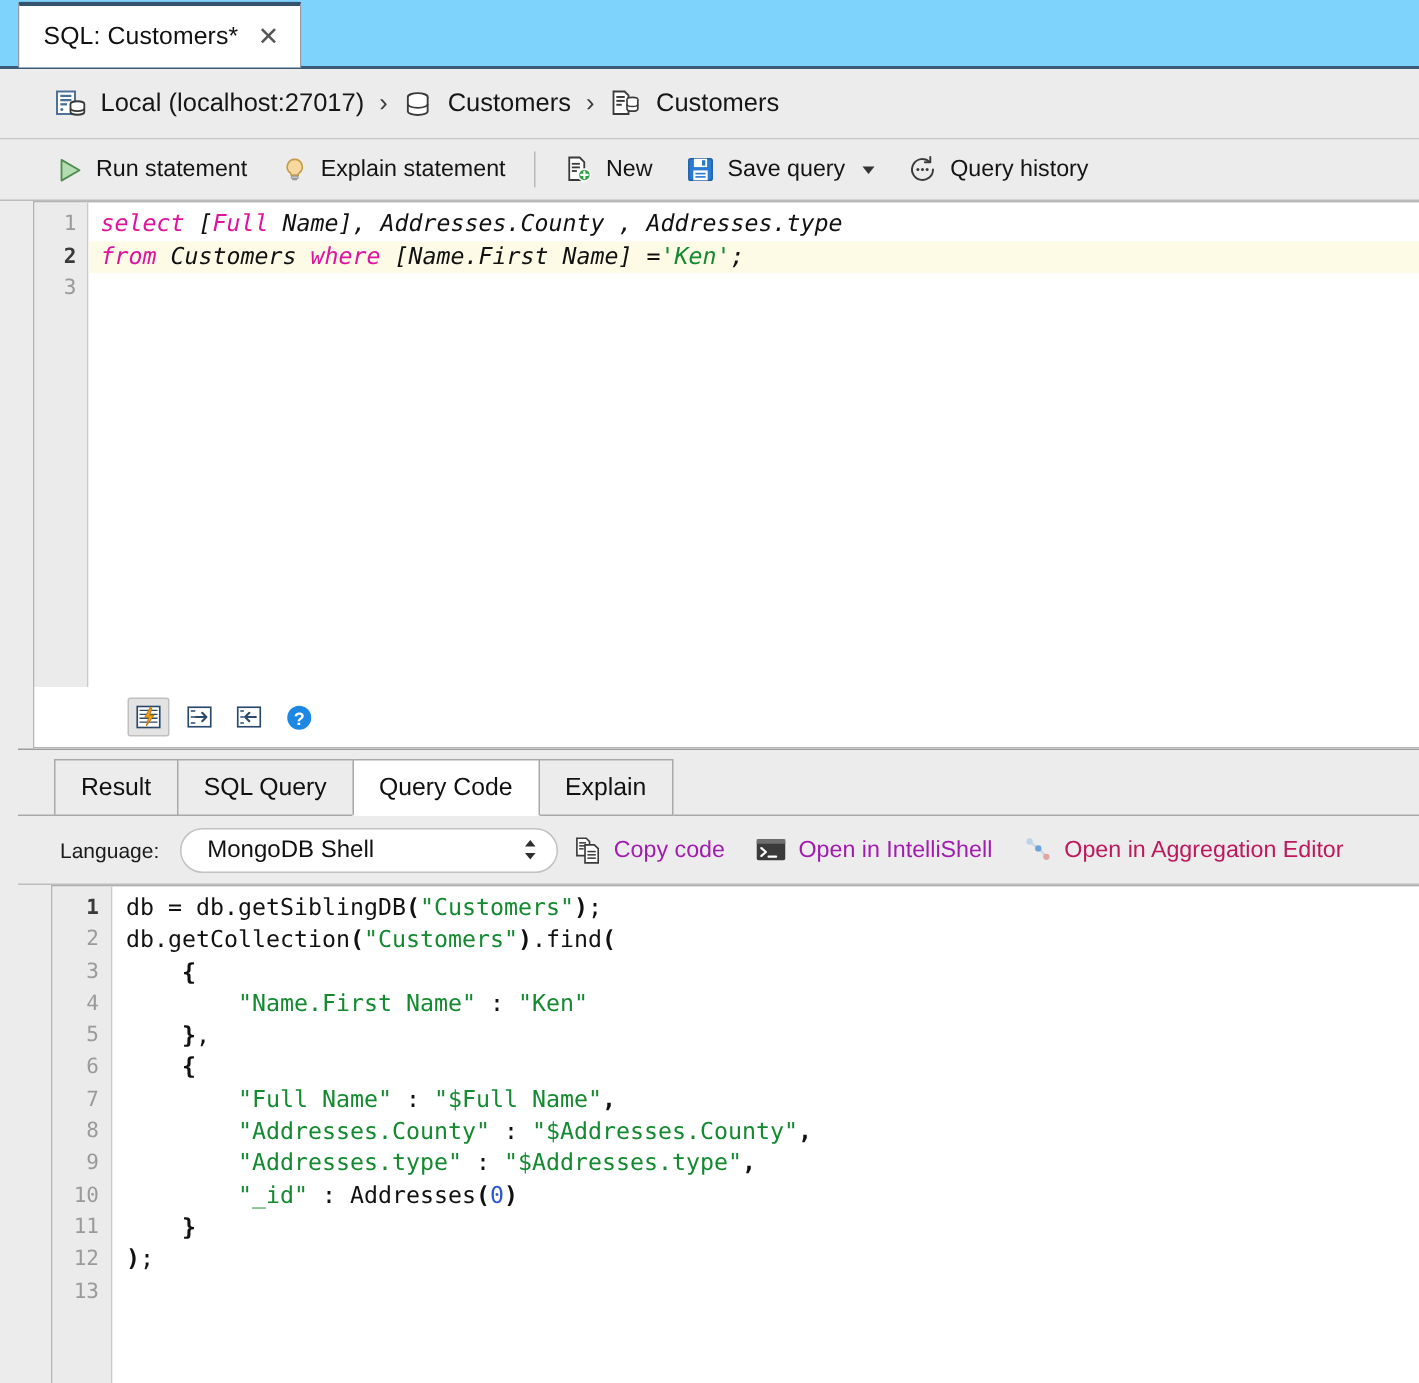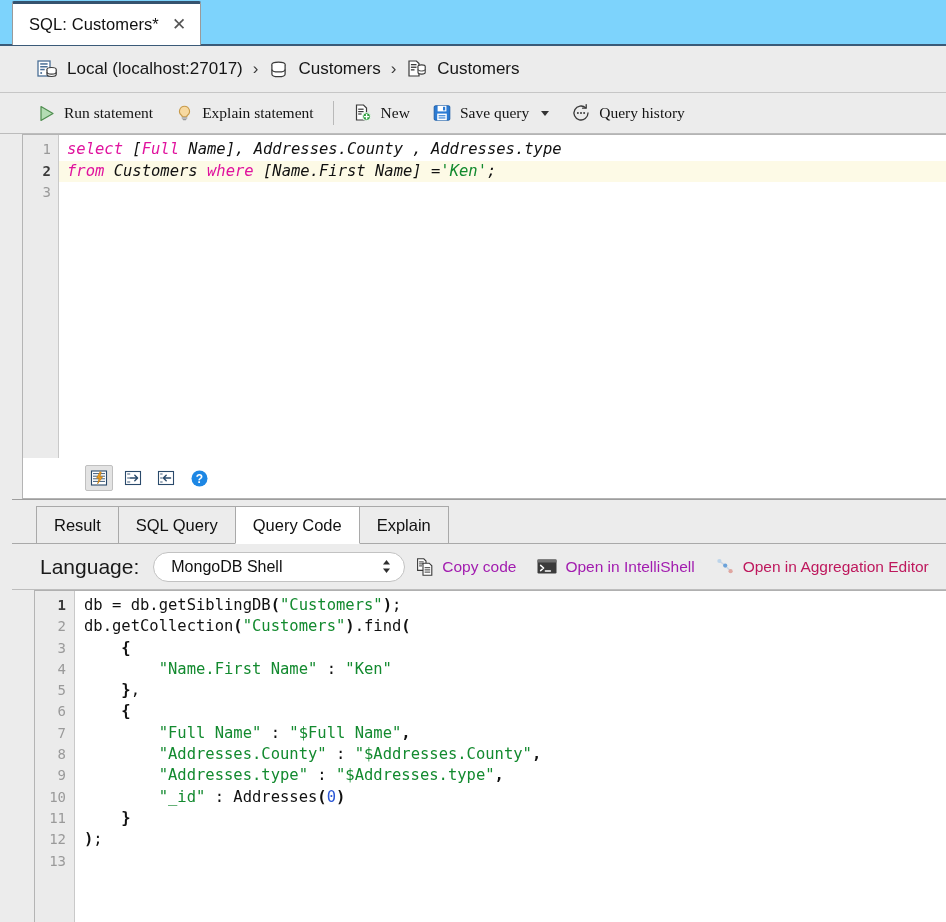--- a/index.html
+++ b/index.html
@@ -25,21 +25,21 @@
   .crumbbar{height:47px;background:#ececec;display:flex;align-items:center;padding-left:36px;box-sizing:border-box;
      border-bottom:1px solid #c6c6c6;flex:0 0 auto;}
   .crumb{display:flex;align-items:center;gap:9px;}
   .crumb .c-label{font-size:17px;color:#161616;white-space:nowrap;}
   .crumb-sep{margin:0 10px;color:#3b3b3b;font-size:17px;}
 
   
   .toolbar{height:41px;background:#ececec;display:flex;align-items:center;padding-left:26px;box-sizing:border-box;
      border-bottom:1px solid #bcbcbc;gap:0;flex:0 0 auto;}
   .tbtn{display:flex;align-items:center;gap:8px;padding:0 11px;height:30px;white-space:nowrap;cursor:pointer;border-radius:3px;}
-  .tbtn .tb-label{font-size:15.5px;color:#141414;font-family:Liberation Serif, serif;}
+  .tbtn .tb-label{font-size:15.5px;color:#141414;}
   .tb-div{width:1px;height:24px;background:#b9b9b9;margin:0 8px;}
   .caret{width:0;height:0;border-left:4.5px solid transparent;border-right:4.5px solid transparent;border-top:5.5px solid #333;margin-left:4px;}
 
   
   .editor-wrap{flex:0 0 auto;height:365px;background:#fff;border:1px solid #b4b4b4;border-left:none;border-right:none;
      margin:0 0 0 22px;position:relative;box-sizing:border-box;display:flex;flex-direction:column;}
   .editor-wrap{border-left:1px solid #b4b4b4;}
   .ed-body{flex:1 1 auto;display:flex;overflow:hidden;position:relative;}
   .gutter{width:36px;flex:0 0 36px;background:#ebebeb;border-right:1px solid #c9c9c9;box-sizing:border-box;
      padding-top:4px;text-align:right;}
@@ -60,21 +60,21 @@
   .respane{flex:1 1 auto;display:flex;flex-direction:column;background:#ececec;border-top:1px solid #9d9d9d;min-height:0;
      margin-left:12px;}
   .restabs{height:44px;flex:0 0 44px;background:#ececec;display:flex;align-items:flex-end;padding-left:24px;box-sizing:border-box;position:relative;}
   .restabs:after{content:"";position:absolute;left:0;right:0;bottom:0;height:1px;background:#a9a9a9;}
   .rtab{height:38px;display:flex;align-items:center;padding:0 17px;background:#ececec;border:1px solid #a9a9a9;
      border-bottom:1px solid #a9a9a9;margin-right:-1px;box-sizing:border-box;cursor:pointer;position:relative;z-index:1;}
   .rtab .rt-label{font-size:16.5px;color:#111;white-space:nowrap;}
   .rtab.active{background:#ffffff;border-bottom-color:#ffffff;z-index:4;}
   .langbar{height:46px;flex:0 0 46px;background:#ececec;display:flex;align-items:center;padding-left:28px;box-sizing:border-box;
      gap:0;border-bottom:1px solid #bdbdbd;}
-  .lang-label{font-size:21px;color:#1a1a1a;margin-right:14px;}
+  .lang-label{font-size:14px;color:#1a1a1a;margin-right:14px;}
   .select{height:30px;min-width:252px;background:#fff;border:1px solid #c2c2c2;border-radius:15px;display:flex;align-items:center;
      justify-content:space-between;padding:0 11px 0 17px;box-sizing:border-box;cursor:pointer;}
   .select .sel-val{font-size:16px;color:#111;}
   .lbtn{display:flex;align-items:center;gap:7px;padding:0 10px;height:30px;white-space:nowrap;cursor:pointer;}
   .lbtn .lb-label{font-size:15.5px;color:#a21caf;}
   .lbtn.disabled .lb-label{color:#be185d;}
 
   .out-wrap{flex:1 1 auto;display:flex;background:#fff;border-top:1px solid #b0b0b0;margin-left:22px;border-left:1px solid #b4b4b4;
      overflow:hidden;min-height:0;}
   .out-gutter{width:40px;flex:0 0 40px;background:#ebebeb;border-right:1px solid #c9c9c9;box-sizing:border-box;padding-top:4px;text-align:right;}

